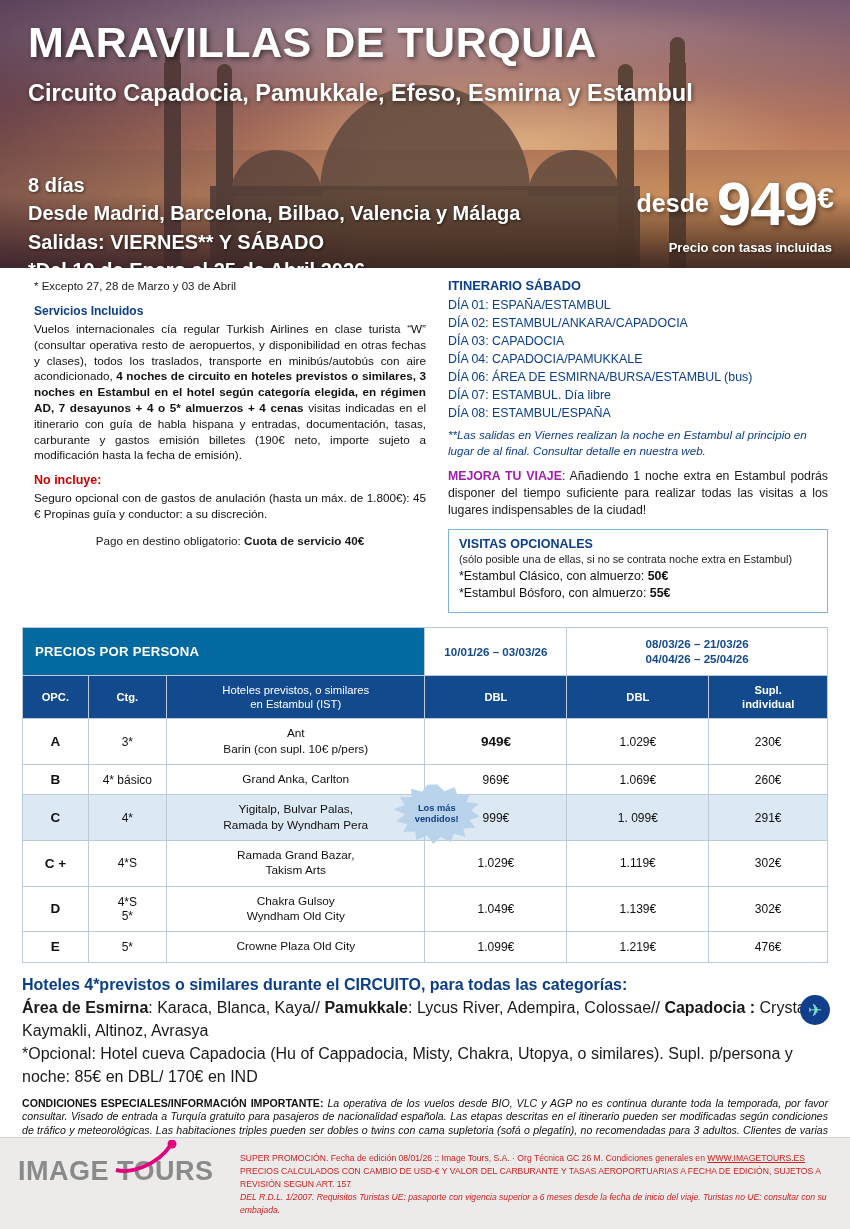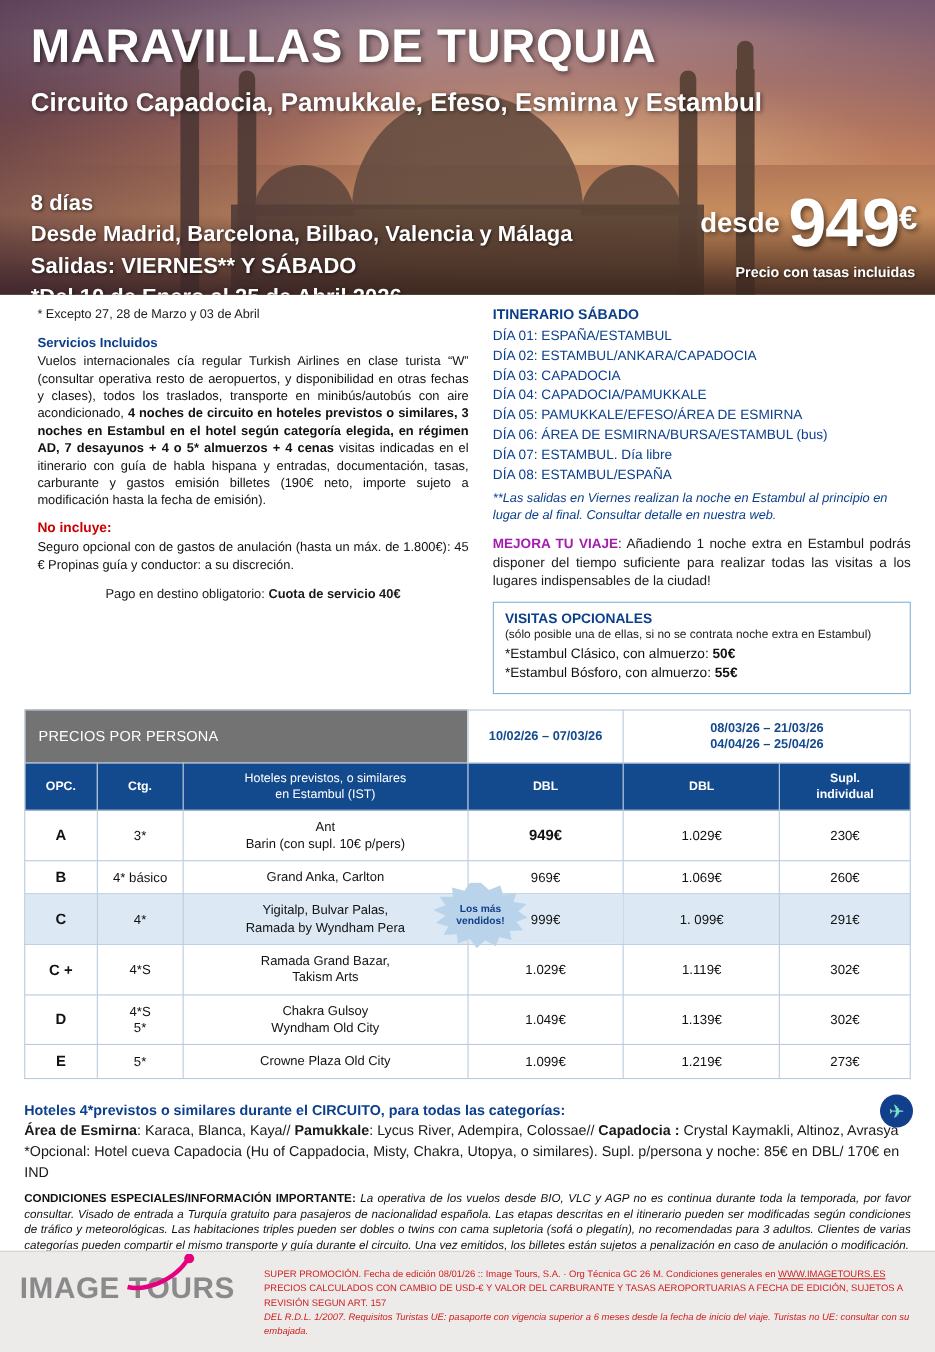--- a/index.html
+++ b/index.html
@@ -86,40 +86,40 @@
   .opt-box { margin-top:10px; border:1px solid #7fb2d8; padding:7px 10px 9px 10px; }
   .opt-box .ttl { color:#0b3f8c; font-weight:bold; font-size:12.5px; }
   .opt-box .sm { font-size:10.8px; color:#222; margin:2px 0 3px 0; }
   .opt-box .row { font-size:12.4px; color:#111; line-height:1.4; }
   .opt-box .row b { font-weight:bold; }
 
   
   .table-wrap { margin:14px 22px 0 22px; }
   table.prices { width:100%; border-collapse:collapse; table-layout:fixed; }
   table.prices td, table.prices th { border:1px solid #b9cbdd; }
-  .hdr-blue { background:#737373; color:#fff; font-weight:normal; }
+  .hdr-blue { background:#0369a1; color:#fff; font-weight:bold; }
   .hdr-blue.left { text-align:left; padding:12px 12px; font-size:13.2px; letter-spacing:.2px; }
   .hdr-date { background:#fff; color:#134a8e; font-weight:bold; font-size:11.6px; text-align:center; padding:8px 4px; line-height:1.35; }
   .sub-blue { background:#134a8e; color:#fff; font-weight:bold; font-size:11.2px; text-align:center; padding:7px 3px; line-height:1.25; }
   .sub-blue.hotels { font-weight:normal; font-size:11.3px; }
   td.cell { text-align:center; font-size:12px; padding:7px 3px; color:#111; }
   td.opc { font-weight:bold; font-size:13.5px; }
   td.hotel { font-size:11.8px; line-height:1.3; }
   td.price-main { font-weight:bold; font-size:13.5px; }
   tr.alt td { background:#dce9f5; }
   .badge-cell { position:relative; }
   .badge {
     position:absolute; left:50%; top:50%; transform:translate(-50%,-56%);
     width:86px; height:60px; color:#123e87; font-size:9.3px; font-weight:bold;
     display:flex; align-items:center; justify-content:center; text-align:center; line-height:1.15;
     background:#b9d4ea;
     clip-path: polygon(50% 0%,59% 12%,71% 5%,74% 19%,88% 16%,85% 30%,99% 33%,90% 44%,100% 54%,88% 60%,95% 73%,81% 74%,83% 88%,70% 83%,66% 97%,55% 88%,46% 100%,39% 86%,26% 93%,25% 79%,11% 80%,16% 67%,3% 62%,13% 51%,0% 42%,13% 35%,7% 22%,21% 22%,20% 8%,33% 13%,39% 1%);
   }
   
-  .notes { margin:20px 22px 0 22px; font-size:13px; line-height:1.45; }
+  .notes { margin:10px 22px 0 22px; font-size:16px; line-height:1.45; }
   .notes .blue-b { color:#0b3f8c; font-weight:bold; }
   .notes .line2 b { font-weight:bold; }
   .cond { margin:8px 22px 0 22px; font-size:10.6px; line-height:1.32; font-style:italic; text-align:justify; color:#111; }
   .cond .hd { font-style:italic; }
   .cond .strong { font-style:normal; font-weight:bold; }
   .globe {
     position:absolute; right:20px; top:995px; width:30px; height:30px; border-radius:50%;
     background:#123f8c; display:flex; align-items:center; justify-content:center; color:#7fe3c8; font-size:17px;
   }
   
@@ -182,21 +182,20 @@
       </div>
     </div>
 
     <div class="col-r">
       <div class="itin-title">ITINERARIO SÁBADO</div>
       <div class="itin-list">
         <div>DÍA 01: ESPAÑA/ESTAMBUL</div>
         <div>DÍA 02: ESTAMBUL/ANKARA/CAPADOCIA</div>
         <div>DÍA 03: CAPADOCIA</div>
         <div>DÍA 04: CAPADOCIA/PAMUKKALE</div>
-        <div>DÍA 05: PAMUKKALE/EFESO/ÁREA DE ESMIRNA</div>
         <div>DÍA 06: ÁREA DE ESMIRNA/BURSA/ESTAMBUL (bus)</div>
         <div>DÍA 07: ESTAMBUL. Día libre</div>
         <div>DÍA 08: ESTAMBUL/ESPAÑA</div>
       </div>
       <div class="itin-note">**Las salidas en Viernes realizan la noche en Estambul al principio en lugar de al final. Consultar detalle en nuestra web.</div>
 
       <div class="mejora">
         <span class="ttl">MEJORA TU VIAJE</span><span>: Añadiendo 1 noche extra en Estambul podrás disponer del tiempo suficiente para realizar todas las visitas a los lugares indispensables de la ciudad!</span>
       </div>
 
@@ -216,21 +215,21 @@
       <col style="width:62px">
         <col style="width:74px">
         <col style="width:244px">
       <col style="width:134px">
         <col style="width:134px">
         <col style="width:112px">
     </colgroup>
     <tbody>
         <tr>
       <td class="hdr-blue left" colspan="3">PRECIOS POR PERSONA</td>
-      <td class="hdr-date" rowspan="1">10/02/26 – 07/03/26</td>
+      <td class="hdr-date" rowspan="1">10/01/26 – 03/03/26</td>
       <td class="hdr-date" colspan="2">
         <div>08/03/26 – 21/03/26</div>
         <div>04/04/26 – 25/04/26</div>
       </td>
     </tr>
     <tr>
       <td class="sub-blue">OPC.</td>
       <td class="sub-blue">Ctg.</td>
       <td class="sub-blue hotels">
         <div>Hoteles previstos, o similares</div>
@@ -315,21 +314,21 @@
         <tr>
           <td class="cell opc">E</td>
           <td class="cell">
             <div>5*</div>
           </td>
           <td class="cell hotel">
             <div>Crowne Plaza Old City</div>
           </td>
           <td class="cell">1.099€</td>
           <td class="cell">1.219€</td>
-          <td class="cell">273€</td>
+          <td class="cell">476€</td>
         </tr>
       </tbody>
   </table>
 </div>
 
 <div class="notes">
   <div class="blue-b">Hoteles 4*previstos o similares durante el CIRCUITO, para todas las categorías:</div>
   <div class="line2">
     <b>Área de Esmirna</b><span>: Karaca, Blanca, Kaya// </span><b>Pamukkale</b><span>: Lycus River, Adempira, Colossae// </span><b>Capadocia :</b><span> Crystal Kaymakli, Altinoz, Avrasya</span>
   </div>

